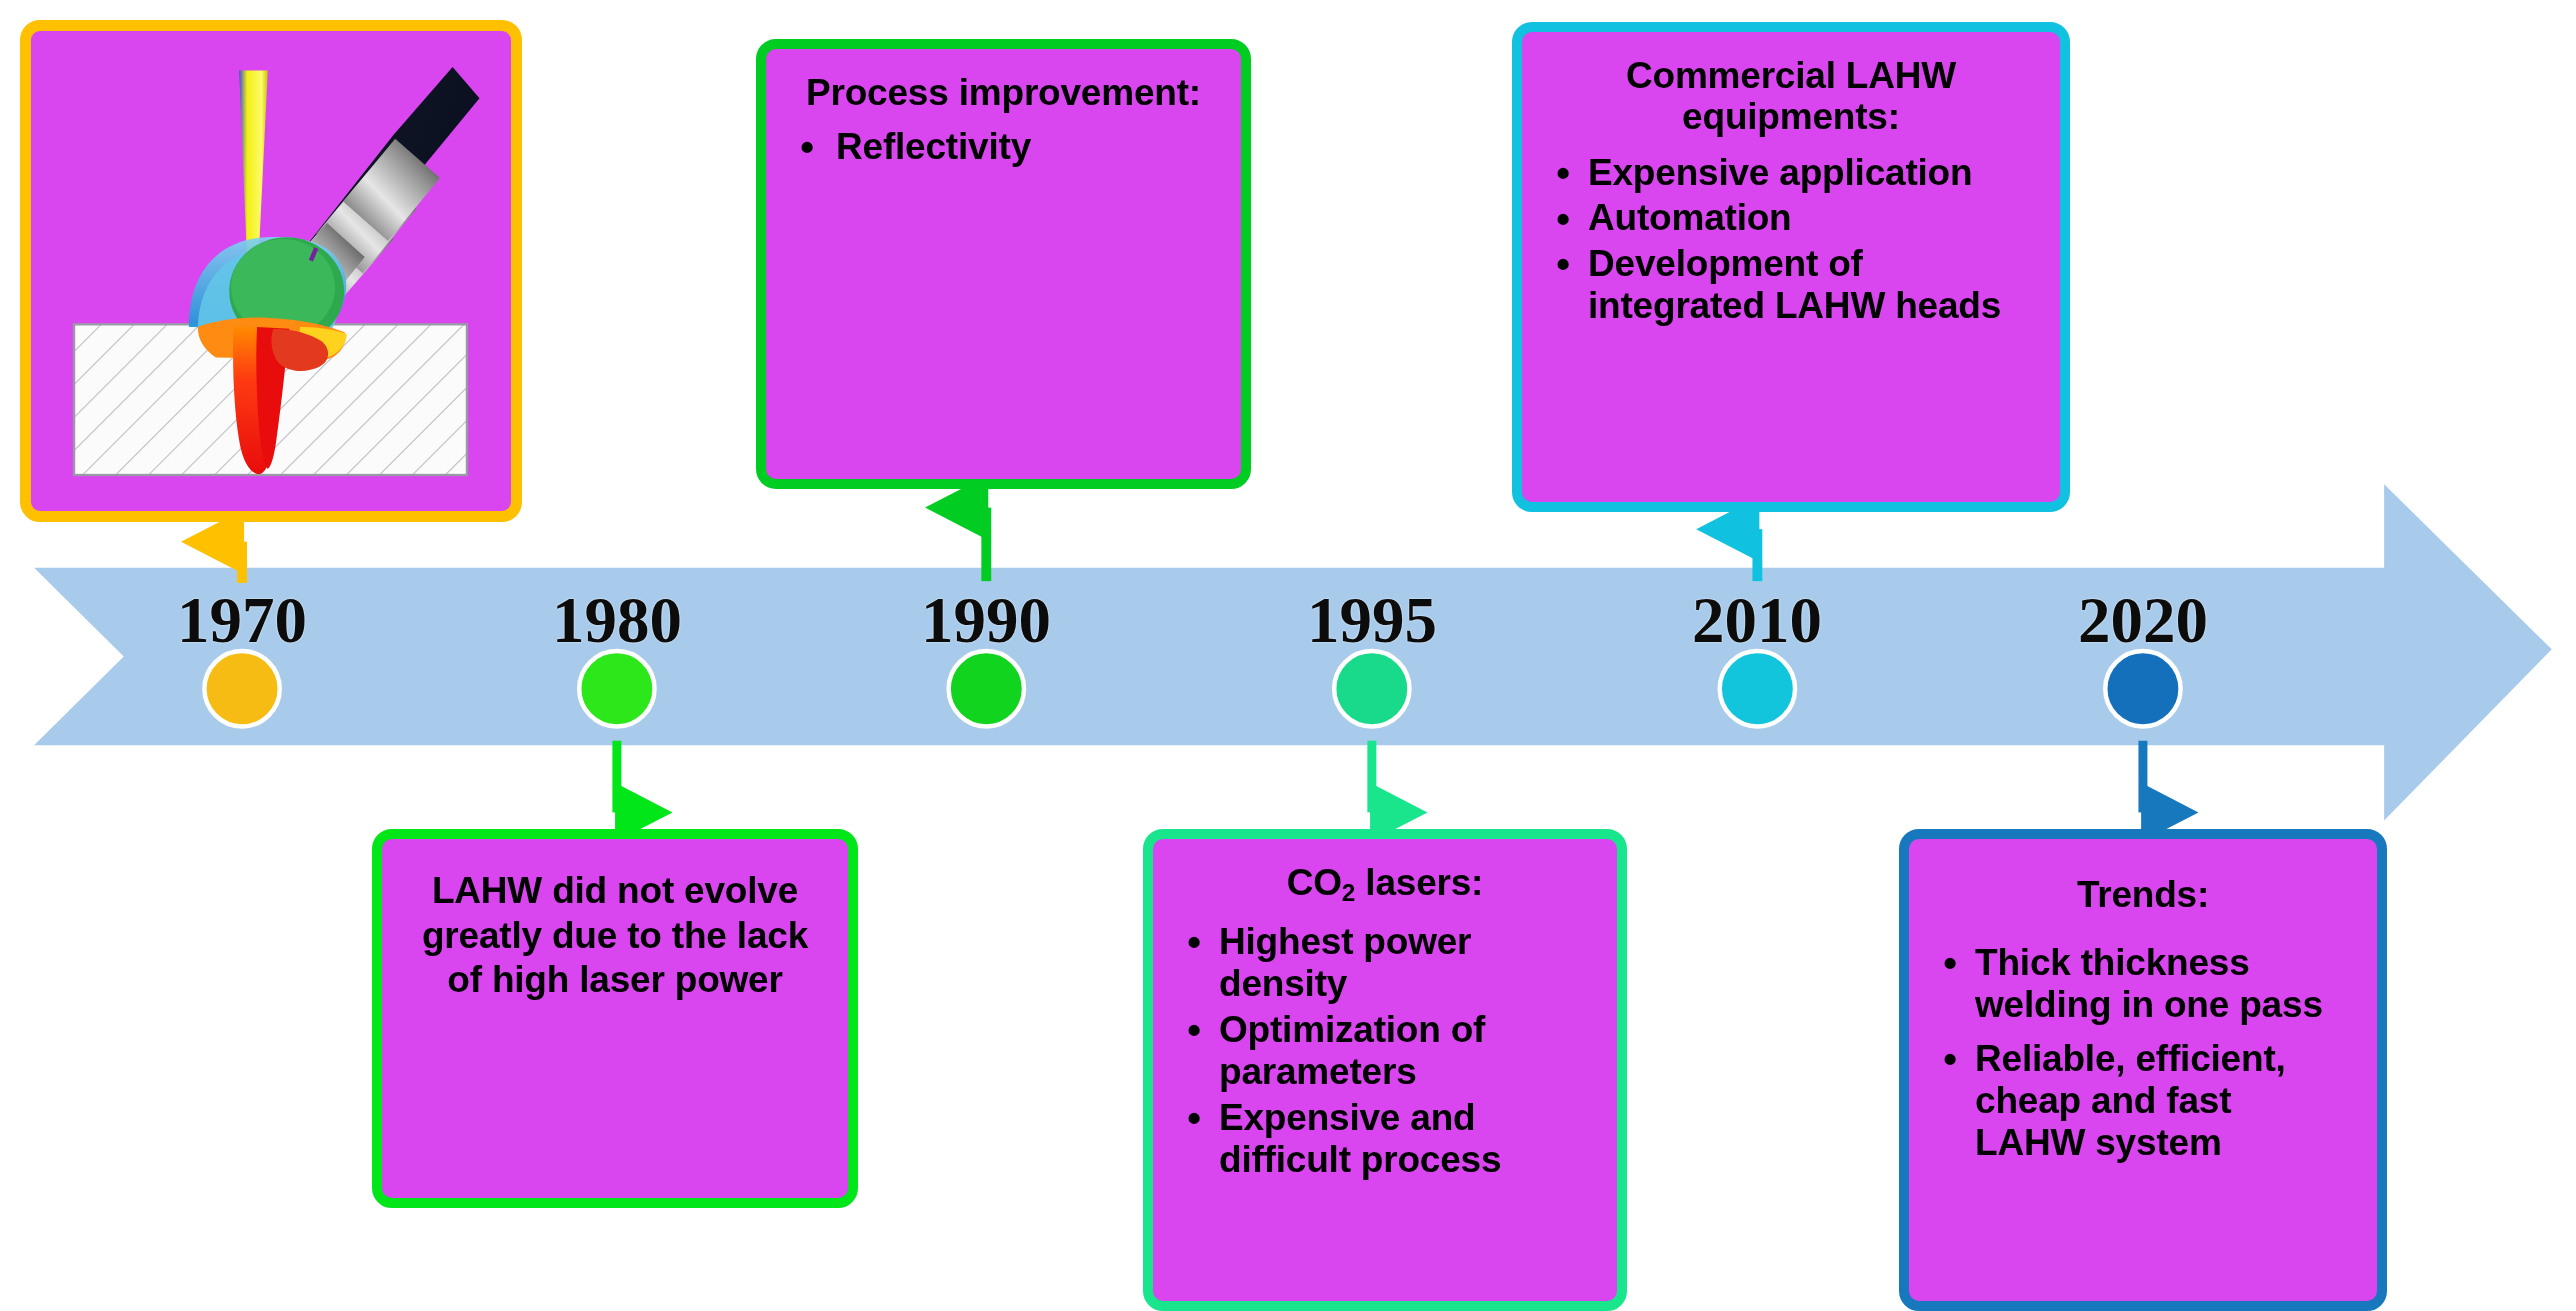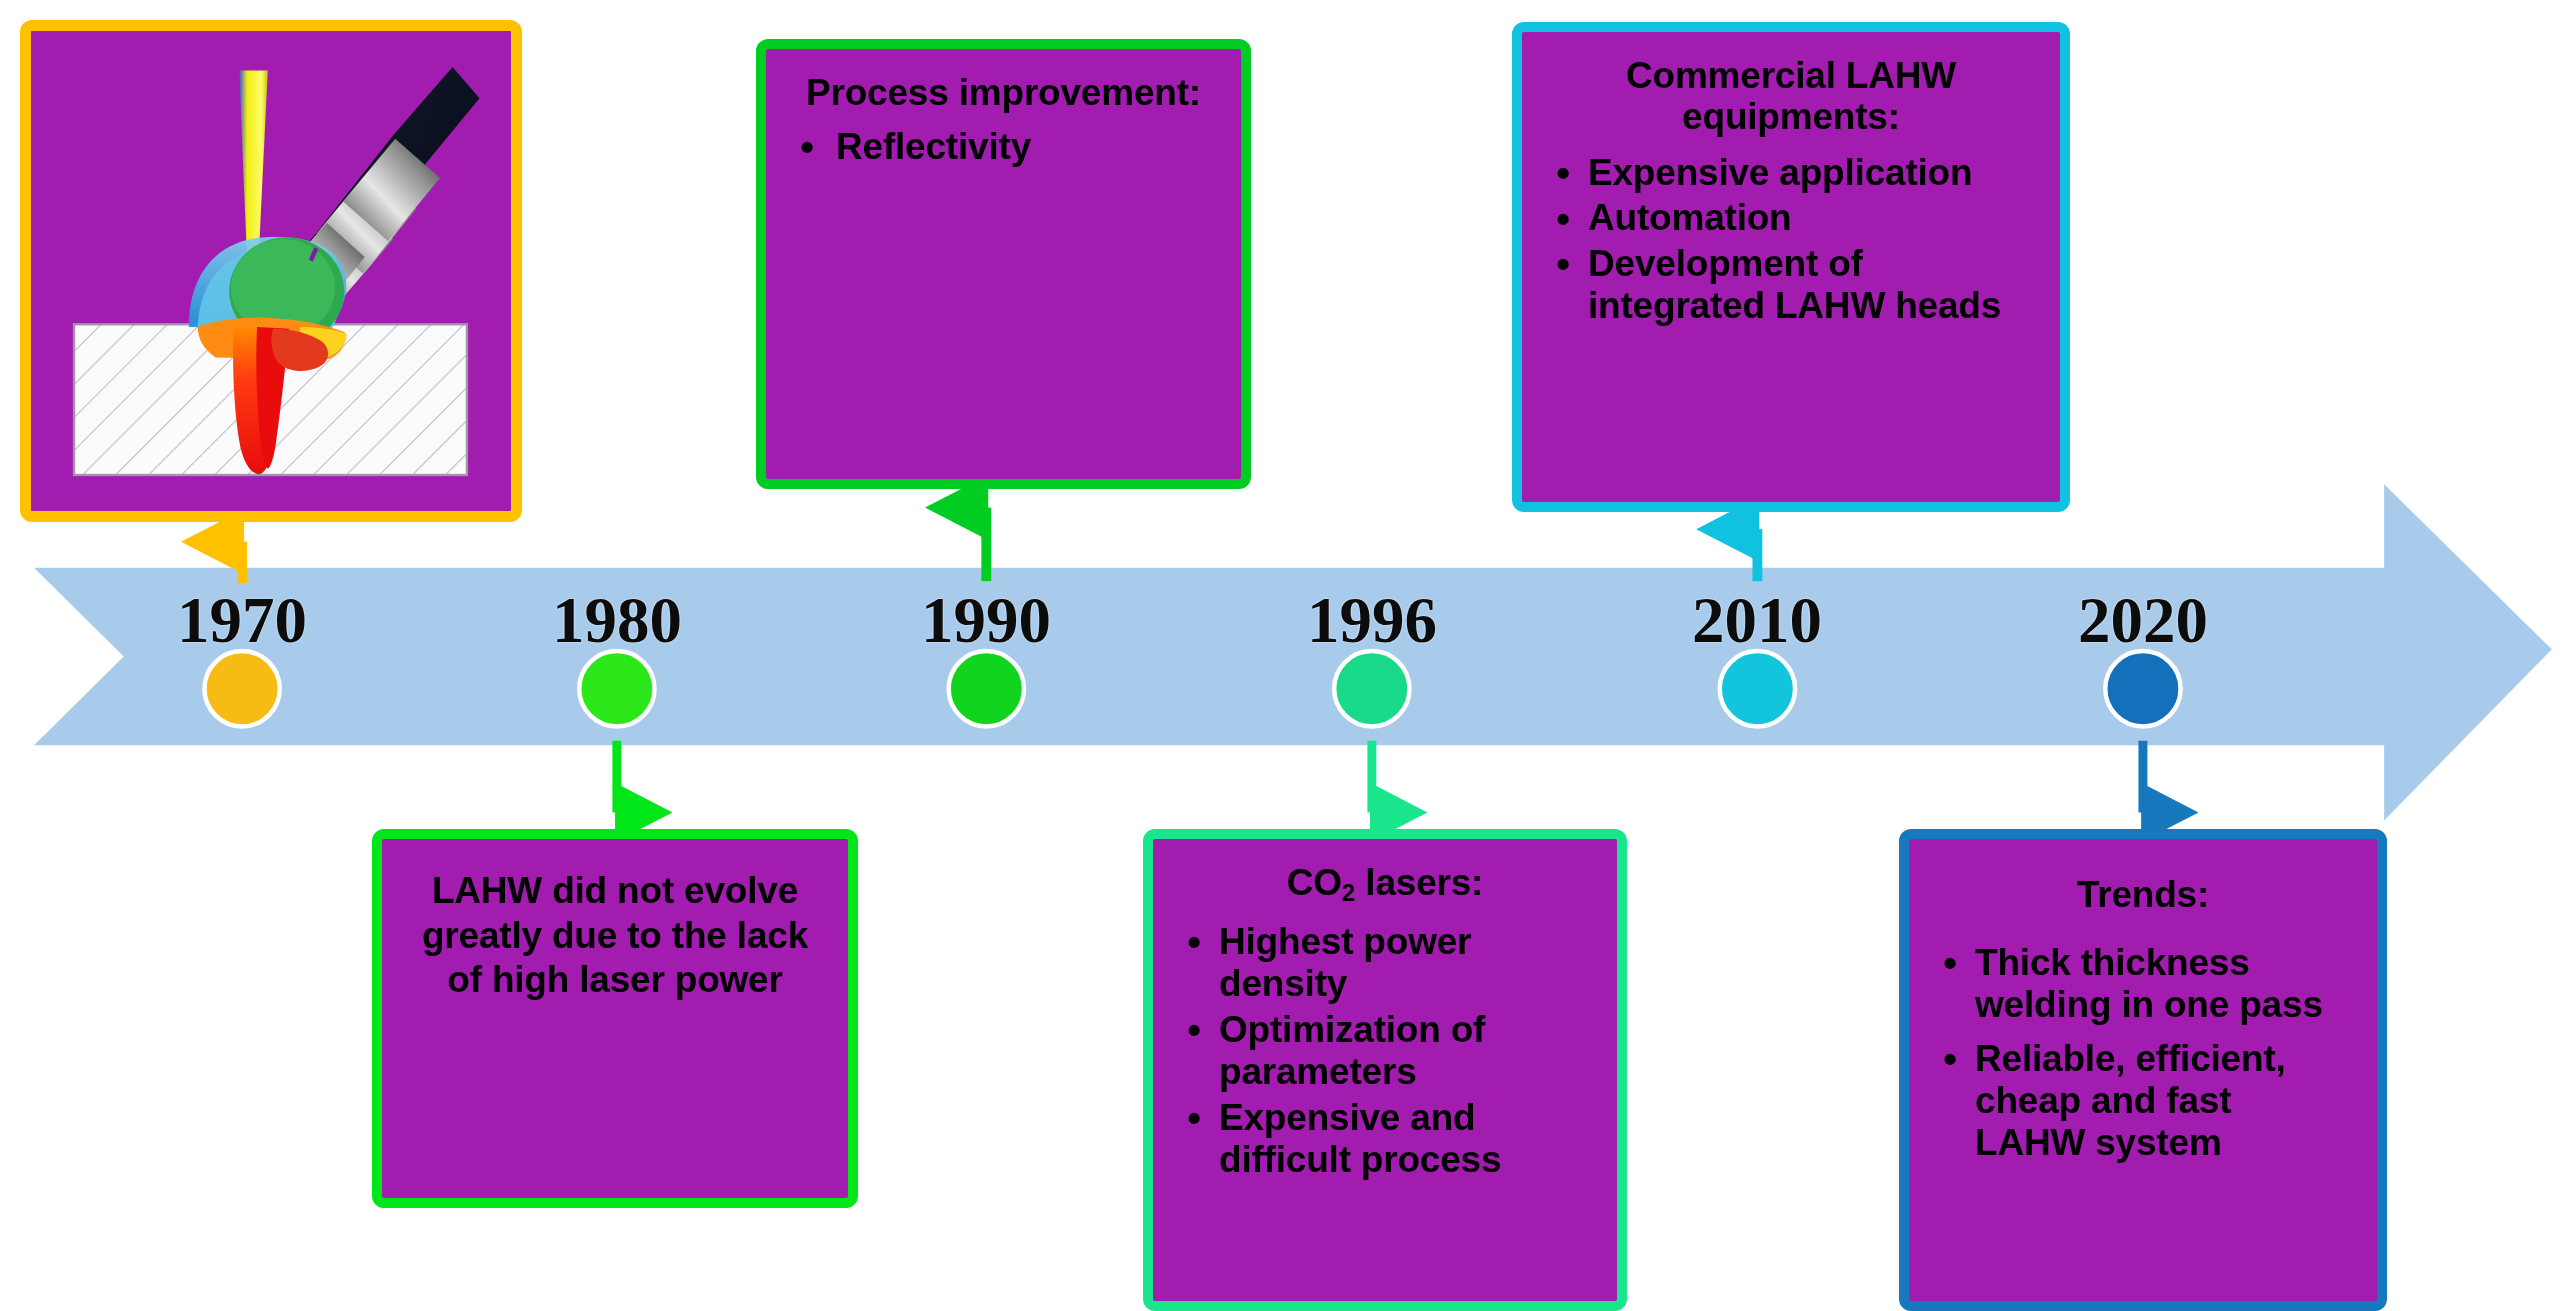--- a/index.html
+++ b/index.html
@@ -5,22 +5,22 @@
   html,body{margin:0;padding:0;background:#ffffff;}
   body{width:2576px;height:1312px;position:relative;overflow:hidden;
        font-family:"Liberation Sans",sans-serif;-webkit-font-smoothing:antialiased;}
 
   #stage{position:absolute;left:0;top:0;width:2576px;height:1312px;}
 
   
   #band{position:absolute;left:0;top:0;width:2576px;height:1312px;}
 
   
-  .box{position:absolute;box-sizing:border-box;background:#a21caf;
-       border-style:solid;border-radius:12px;
+  .box{position:absolute;box-sizing:border-box;background:#d946ef;
+       border-style:solid;border-radius:20px;
        display:flex;flex-direction:column;align-items:stretch;
        padding:23px 27px 0 27px;}
   .box .title{font-weight:bold;color:#000;text-align:center;line-height:1.12;
               letter-spacing:-0.2px;}
   .box ul{list-style:none;margin:5.4px 0 0 0;padding:0;}
   .box li{font-weight:bold;color:#000;line-height:1.14;letter-spacing:-0.2px;
           position:relative;padding-left:36px;margin-bottom:3.6px;text-align:left;}
   .box li::before{content:"\2022";position:absolute;left:7.2px;top:-1.8px;font-size:1.06em;}
 
   
@@ -107,21 +107,21 @@
     <circle cx="688" cy="768" r="42" fill="#2CE81A" stroke="#ffffff" stroke-width="5"></circle>
     <circle cx="1100" cy="768" r="42" fill="#11D41F" stroke="#ffffff" stroke-width="5"></circle>
     <circle cx="1530" cy="768" r="42" fill="#19D98A" stroke="#ffffff" stroke-width="5"></circle>
     <circle cx="1960" cy="768" r="42" fill="#12C4DC" stroke="#ffffff" stroke-width="5"></circle>
     <circle cx="2390" cy="768" r="42" fill="#1470BA" stroke="#ffffff" stroke-width="5"></circle>
   </svg>
 
   <div class="year" style="left:242px;top:583px">1970</div>
   <div class="year" style="left:617px;top:583px">1980</div>
   <div class="year" style="left:986px;top:583px">1990</div>
-  <div class="year" style="left:1372px;top:583px">1996</div>
+  <div class="year" style="left:1372px;top:583px">1995</div>
   <div class="year" style="left:1757px;top:583px">2010</div>
   <div class="year" style="left:2143px;top:583px">2020</div>
 
   <div class="box" id="box-image">
     <svg id="weld" viewBox="0 0 534 534">
       <defs>
         <linearGradient id="gTorch" x1="0" y1="0" x2="1" y2="0.35">
           <stop offset="0" stop-color="#111827"></stop>
             <stop offset="1" stop-color="#0b1020"></stop>
         </linearGradient>

